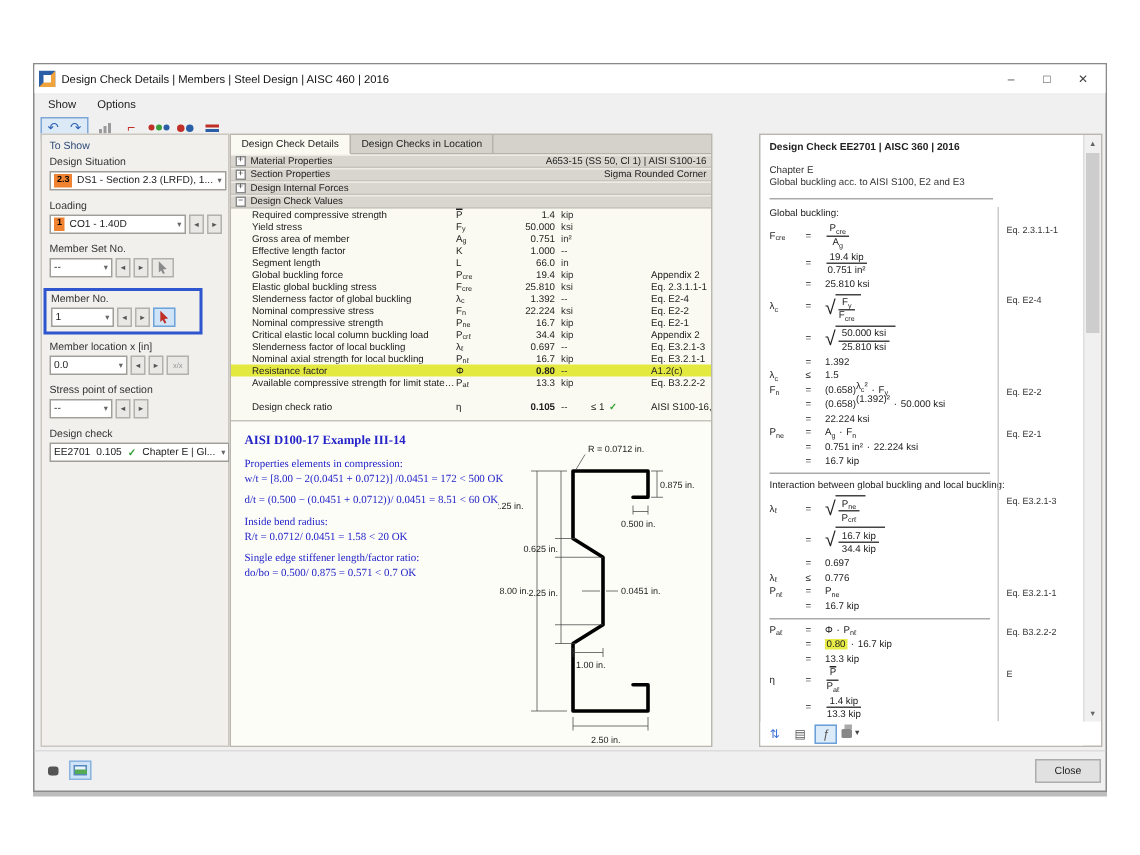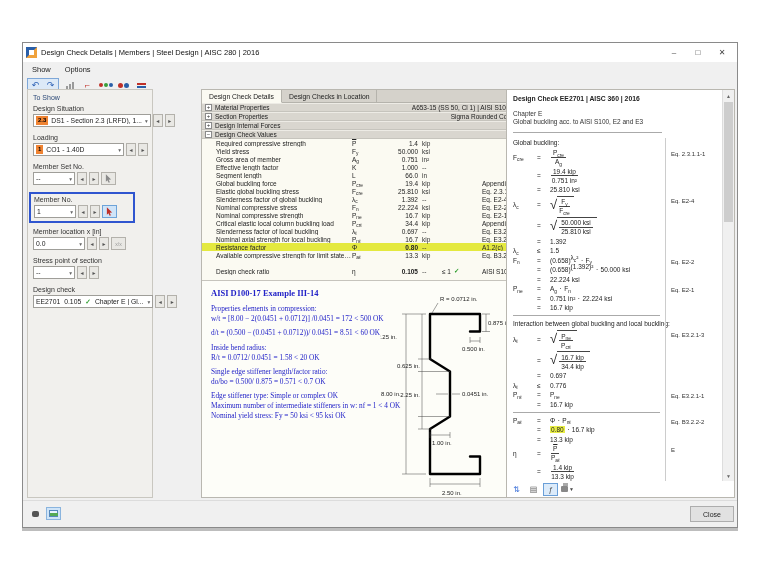--- a/index.html
+++ b/index.html
@@ -22,21 +22,21 @@
           font-size:9px; color:#2b5fb4; }
   .bars { display:flex; align-items:flex-end; gap:1px; }
   .bars i { display:block; width:2px; background:#9a9a9a; }
   .dot { display:inline-block; width:4px; height:4px; border-radius:50%; margin:0 0.5px; }
   .pline { display:block; width:9px; height:2px; margin:1px 0; }
 
   
   .leftpanel { position:absolute; left:4px; top:46px; width:126px; height:409px;
                background:#f1f0ed; border:1px solid #c9c7c0; padding:2px 4px; }
   .midpanel  { position:absolute; left:130px; top:46px; width:322px; height:409px;
-               background:#fbfaf2; border:1px solid #b9b7b0;margin-left:48px; }
+               background:#fbfaf2; border:1px solid #b9b7b0; }
   .rightpanel{ position:absolute; left:483px; top:46px; width:229px; height:409px;
                background:#fff; border:1px solid #b9b7b0; }
   .bottombar { position:absolute; left:0; bottom:0; width:100%; height:27px;
                border-top:1px solid #dcdcdc; }
 
   
   .lp-title { font-size:7px; color:#2d4a78; margin:2px 0 4px 1px; }
   .fld { margin:0 0 7px 1px; }
   .fld-label { font-size:7px; color:#333; margin-bottom:2px; display:block; }
   .ctl-row { display:flex; align-items:center; gap:2px; }
@@ -143,21 +143,21 @@
 <body>
 
 <div class="window">
 
   <div class="titlebar">
     <svg class="app-icon" viewBox="0 0 11 11">
       <rect x="0" y="0" width="11" height="11" fill="#2a5fa8"></rect>
       <path d="M0 11 L11 0 L11 11 Z" fill="#f0a23c"></path>
       <rect x="3" y="3" width="5" height="5" fill="#fff"></rect>
     </svg>
-    <span class="title">Design Check Details | Members | Steel Design | AISC 280 | 2016</span>
+    <span class="title">Design Check Details | Members | Steel Design | AISC 460 | 2016</span>
     <div class="win-controls">
       <span class="win-btn">–</span>
       <span class="win-btn">□</span>
       <span class="win-btn">✕</span>
     </div>
   </div>
 
   <div class="menubar">
     <span>Show</span>
     <span>Options</span>
@@ -470,25 +470,20 @@
             <div class="ex-line">d/t = (0.500 − (0.0451 + 0.0712))/ 0.0451 = 8.51 &lt; 60 OK</div>
           </div>
           <div class="ex-par">
             <div class="ex-line">Inside bend radius:</div>
             <div class="ex-line">R/t = 0.0712/ 0.0451 = 1.58 &lt; 20 OK</div>
           </div>
           <div class="ex-par">
             <div class="ex-line">Single edge stiffener length/factor ratio:</div>
             <div class="ex-line">do/bo = 0.500/ 0.875 = 0.571 &lt; 0.7 OK</div>
           </div>
-          <div class="ex-par">
-            <div class="ex-line">Edge stiffener type: Simple or complex OK</div>
-            <div class="ex-line">Maximum number of intermediate stiffeners in w: nf = 1 &lt; 4 OK</div>
-            <div class="ex-line">Nominal yield stress: Fy = 50 ksi &lt; 95 ksi OK</div>
-          </div>
         </div>
 
       <svg class="section-svg" width="140" height="212" viewBox="0 0 140 212">
 
         <path class="outline" d="M90 42.5 L100 42.5 L100 25 L50 25 L50 70 L70 82.5 L70 127.5 L50 140 L50 185 L100 185 L100 167.5 L90 167.5"></path>
 
         <line class="dim" x1="22" y1="25" x2="46" y2="25"></line>
         <line class="dim" x1="22" y1="185" x2="46" y2="185"></line>
         <line class="dim" x1="26" y1="25" x2="26" y2="185"></line>
         <text x="1" y="107">8.00 in.</text>

